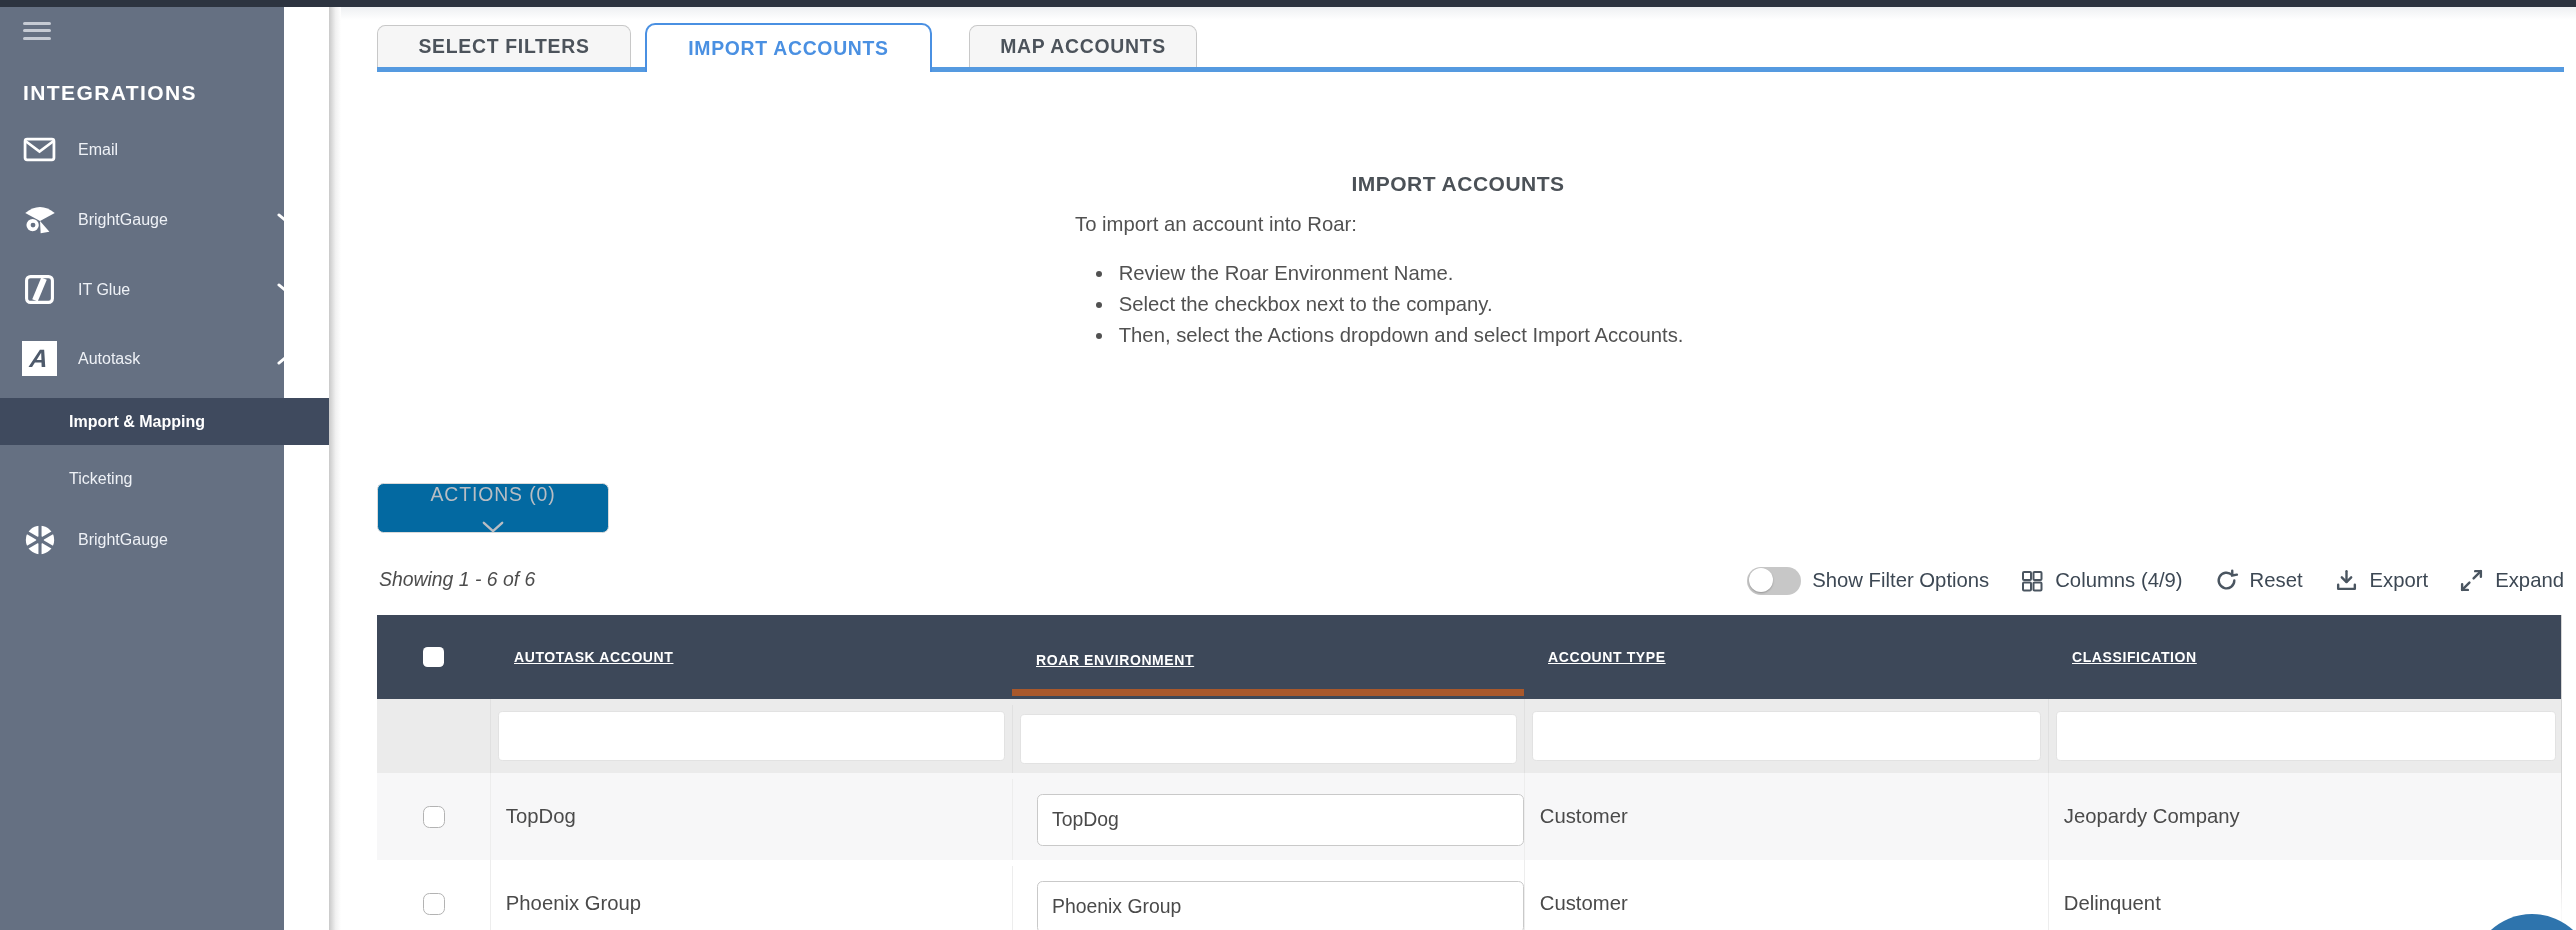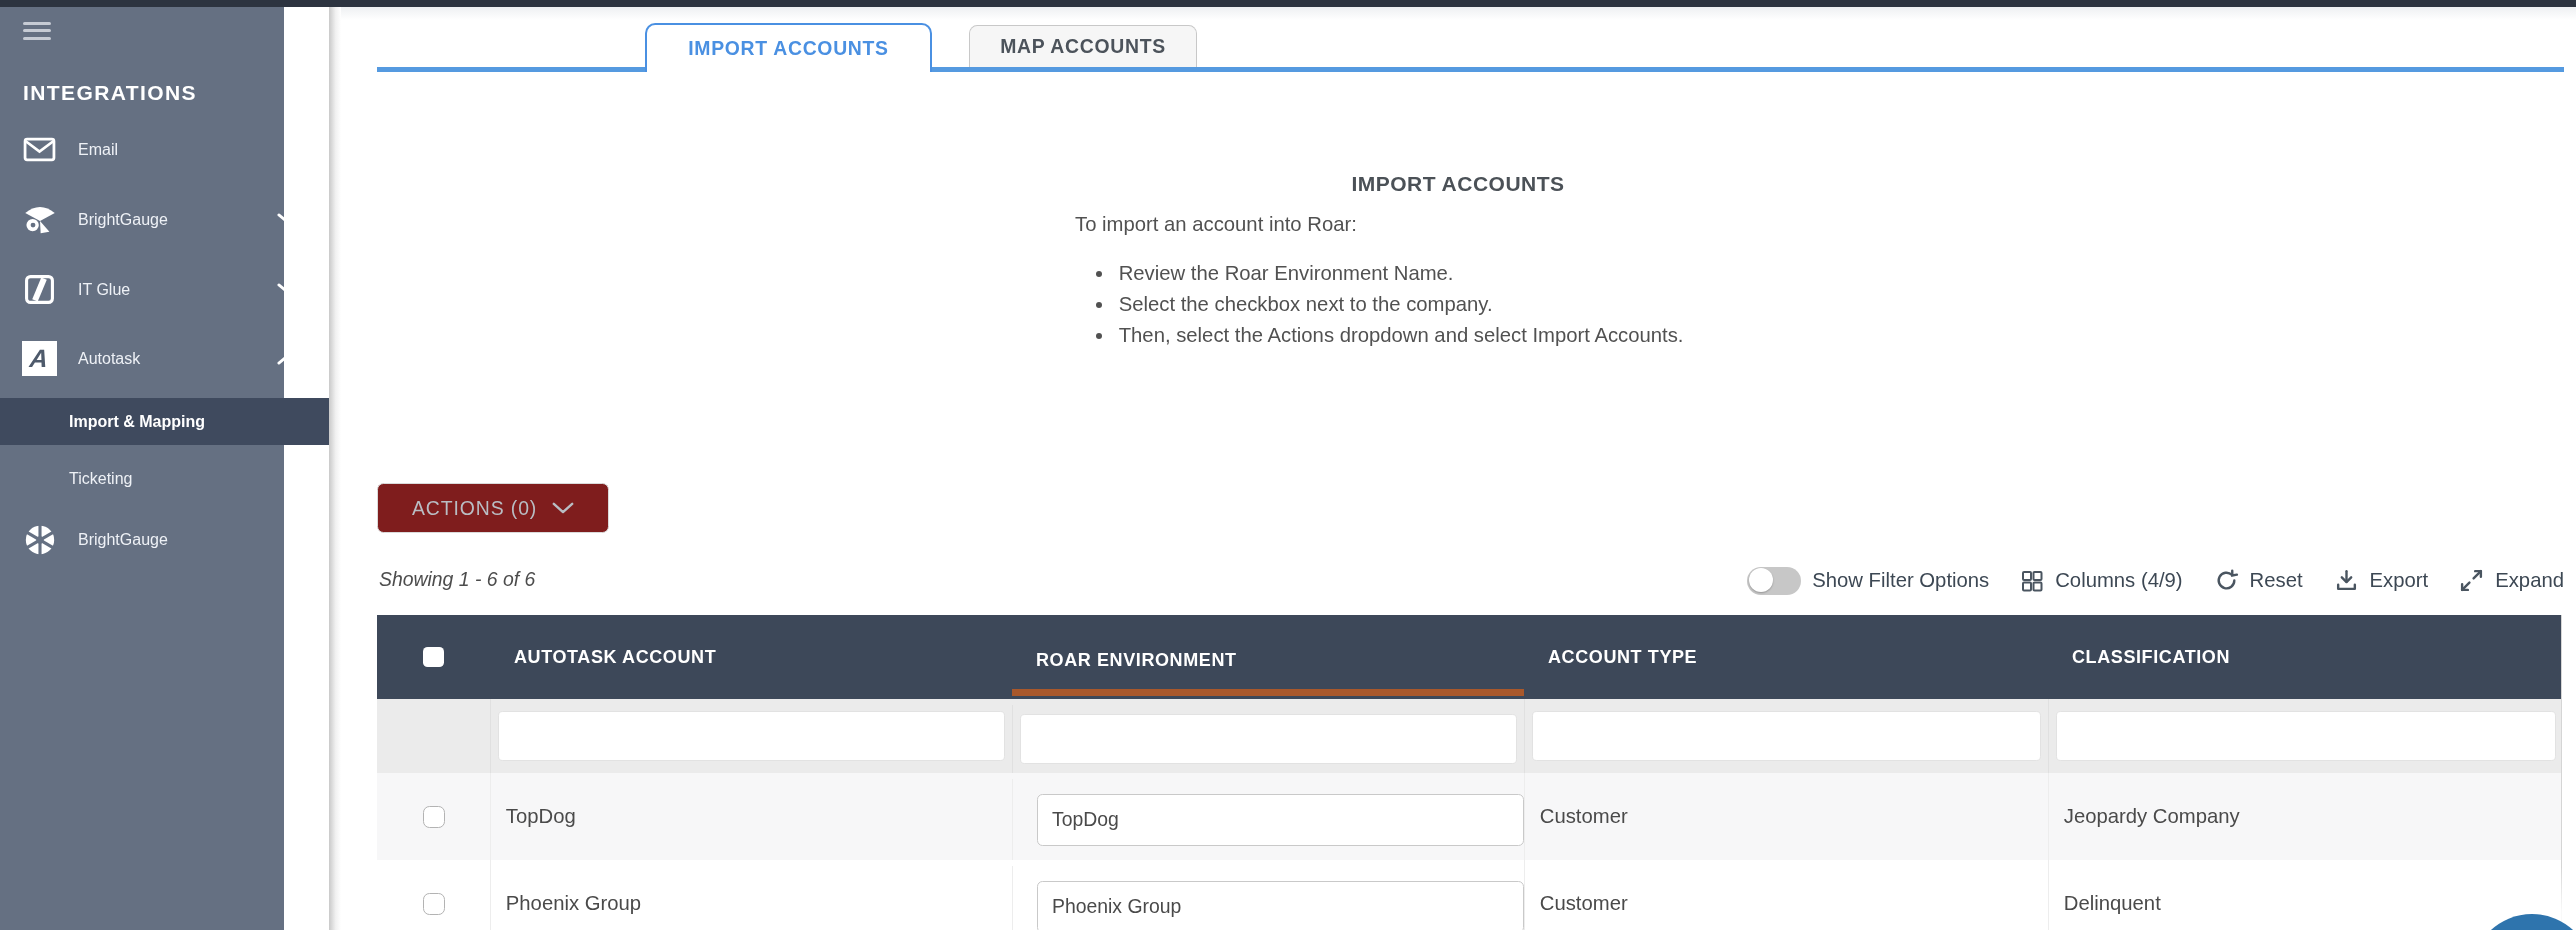--- a/index.html
+++ b/index.html
@@ -44,43 +44,43 @@
   
   .instructions { position:absolute; left:340px; top:172px; width:2236px; }
   .instructions-inner { width:766px; margin:0 auto; color:#515151; font-size:20.3px; }
   .instructions h2 { text-align:center; font-size:21px; font-weight:bold; color:#4b5157; letter-spacing:0.5px; margin-bottom:16.6px; }
   .instructions .intro { margin-bottom:22px; }
   .instructions ul { margin-left:40px; }
   .instructions li { line-height:31px; padding-left:3.7px; }
   .instructions .footer-line { margin-top:20.3px; }
 
   
-  .actions-btn { position:absolute; left:377px; top:483px; width:232px; height:50px; background:#7f1d1d;
+  .actions-btn { position:absolute; left:377px; top:483px; width:232px; height:50px; background:#0369a1;
         border:1.8px solid #dadada; border-radius:6.5px; display:flex; align-items:center; justify-content:center;
-        gap:14.8px; color:#b9bdc3; font-size:19.4px; letter-spacing:0.9px; cursor:pointer; }
+        gap:14.8px; color:#b9bdc3; font-size:19.4px; letter-spacing:0.9px; cursor:pointer;flex-direction:column; }
 
   
   .summary { position:absolute; left:379px; top:568px; font-size:19.4px; font-style:italic; color:#4c4c4c; }
   .toolbar { position:absolute; right:12px; top:560px; height:41px; display:flex; align-items:center; gap:31px;
              font-size:20.3px; color:#3d4854; }
   .toolbar .tb-item { display:flex; align-items:center; gap:11px; cursor:pointer; white-space:nowrap; }
   .toggle { width:54px; height:28px; border-radius:14px; background:#c7c7c7; position:relative; cursor:pointer; }
   .toggle .knob { position:absolute; left:1.8px; top:1.8px; width:24px; height:24px; border-radius:50%; background:#ffffff;
                   box-shadow:0 0.9px 1.8px rgba(0,0,0,0.25); }
 
   
   .table { position:absolute; left:377px; top:615px; width:2185px; border-right:0.9px solid #d5d5d5; }
   .col-1 { width:113px; flex:none; display:flex; align-items:center; justify-content:center; }
   .col-2 { width:522px; flex:none; }
   .col-3 { width:512px; flex:none;margin-top:6px; }
   .col-4 { width:524px; flex:none; }
   .col-5 { width:515px; flex:none; }
   .thead { display:flex; height:84px; background:#3d4859; }
-  .thead .th { display:flex; align-items:center; padding-left:24px; color:#ffffff; font-size:18px; font-weight:bold;
-               letter-spacing:0.6px; position:relative; }
+  .thead .th { display:flex; align-items:center; padding-left:24px; color:#ffffff; font-size:14px; font-weight:bold;
+               letter-spacing:0.6px; position:relative;text-decoration:underline; }
   .th-sorted::after { content:""; position:absolute; left:0; right:0; bottom:2.8px; height:7.4px; background:#a9582b; }
   .cb-header { width:20.3px; height:20.3px; background:#ffffff; border-radius:4.6px; cursor:pointer; }
   .cb-row { width:22px; height:22px; background:#ffffff; border:1.8px solid #b3b3b3; border-radius:6.5px; cursor:pointer; }
   .filter-row { display:flex; height:74px; background:#ebebeb; }
   .filter-cell { display:flex; align-items:center; border-left:0.9px solid #e0e0e0; }
   .filter-cell:first-child { border-left:none; }
   .filter-input { width:calc(100% - 14.8px); margin:0 7.4px; height:50px; background:#ffffff; border:0.9px solid #e2e2e2;
                   border-radius:4.6px; font-size:19.4px; color:#4a4a4a; padding:0 13px; font-family:"Liberation Sans", sans-serif; }
   .trow { display:flex; height:87px; }
   .trow-odd { background:#f7f7f8; }
@@ -189,20 +189,21 @@
             </g>
             <circle cx="12" cy="12" r="2.6" fill="#657082"></circle>
           </svg>
       </span>
       <span class="sb-label">BrightGauge</span>
     </div>
   </div>
   <div class="sidebar-scroll-strip"></div>
 
   <div class="tabs-underline"></div>
+  <div class="tab tab-1">SELECT FILTERS</div>
   <div class="tab tab-active tab-2">IMPORT ACCOUNTS</div>
   <div class="tab tab-3">MAP ACCOUNTS</div>
 
   <div class="instructions">
     <div class="instructions-inner">
       <h2>IMPORT ACCOUNTS</h2>
       <div class="intro">To import an account into Roar:</div>
       <ul>
         <li>Review the Roar Environment Name.</li>
         <li>Select the checkbox next to the company.</li>

